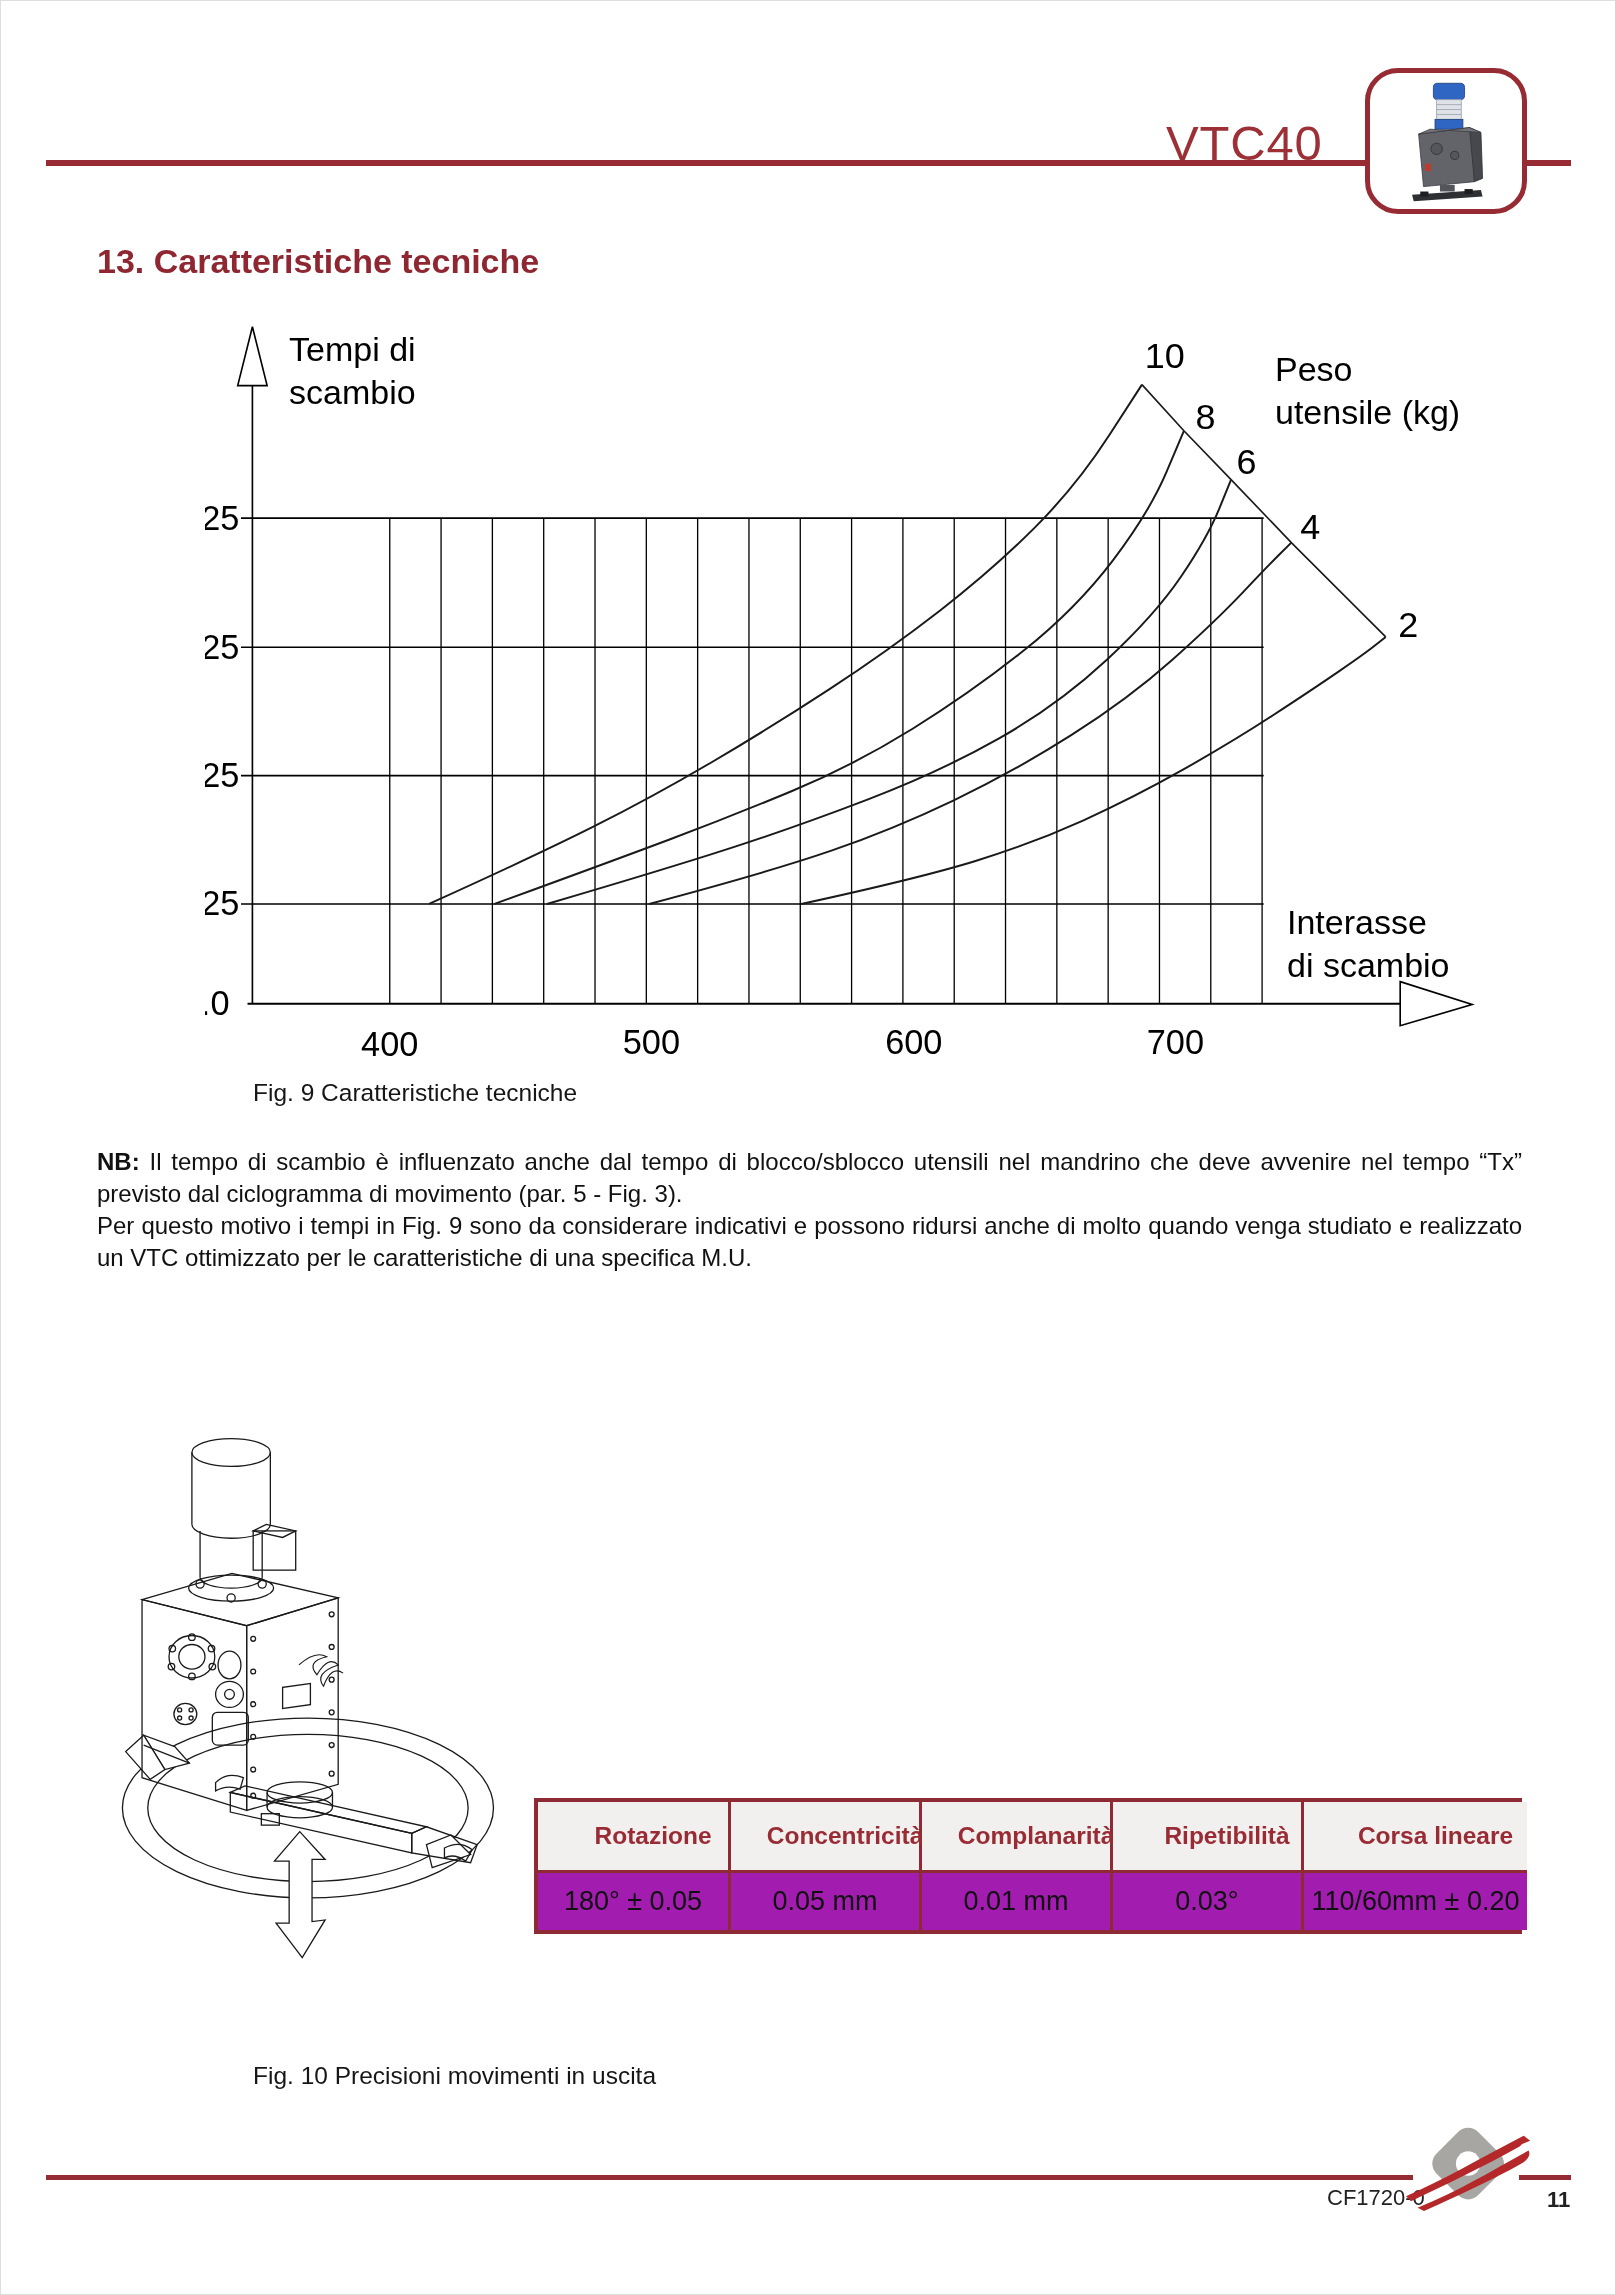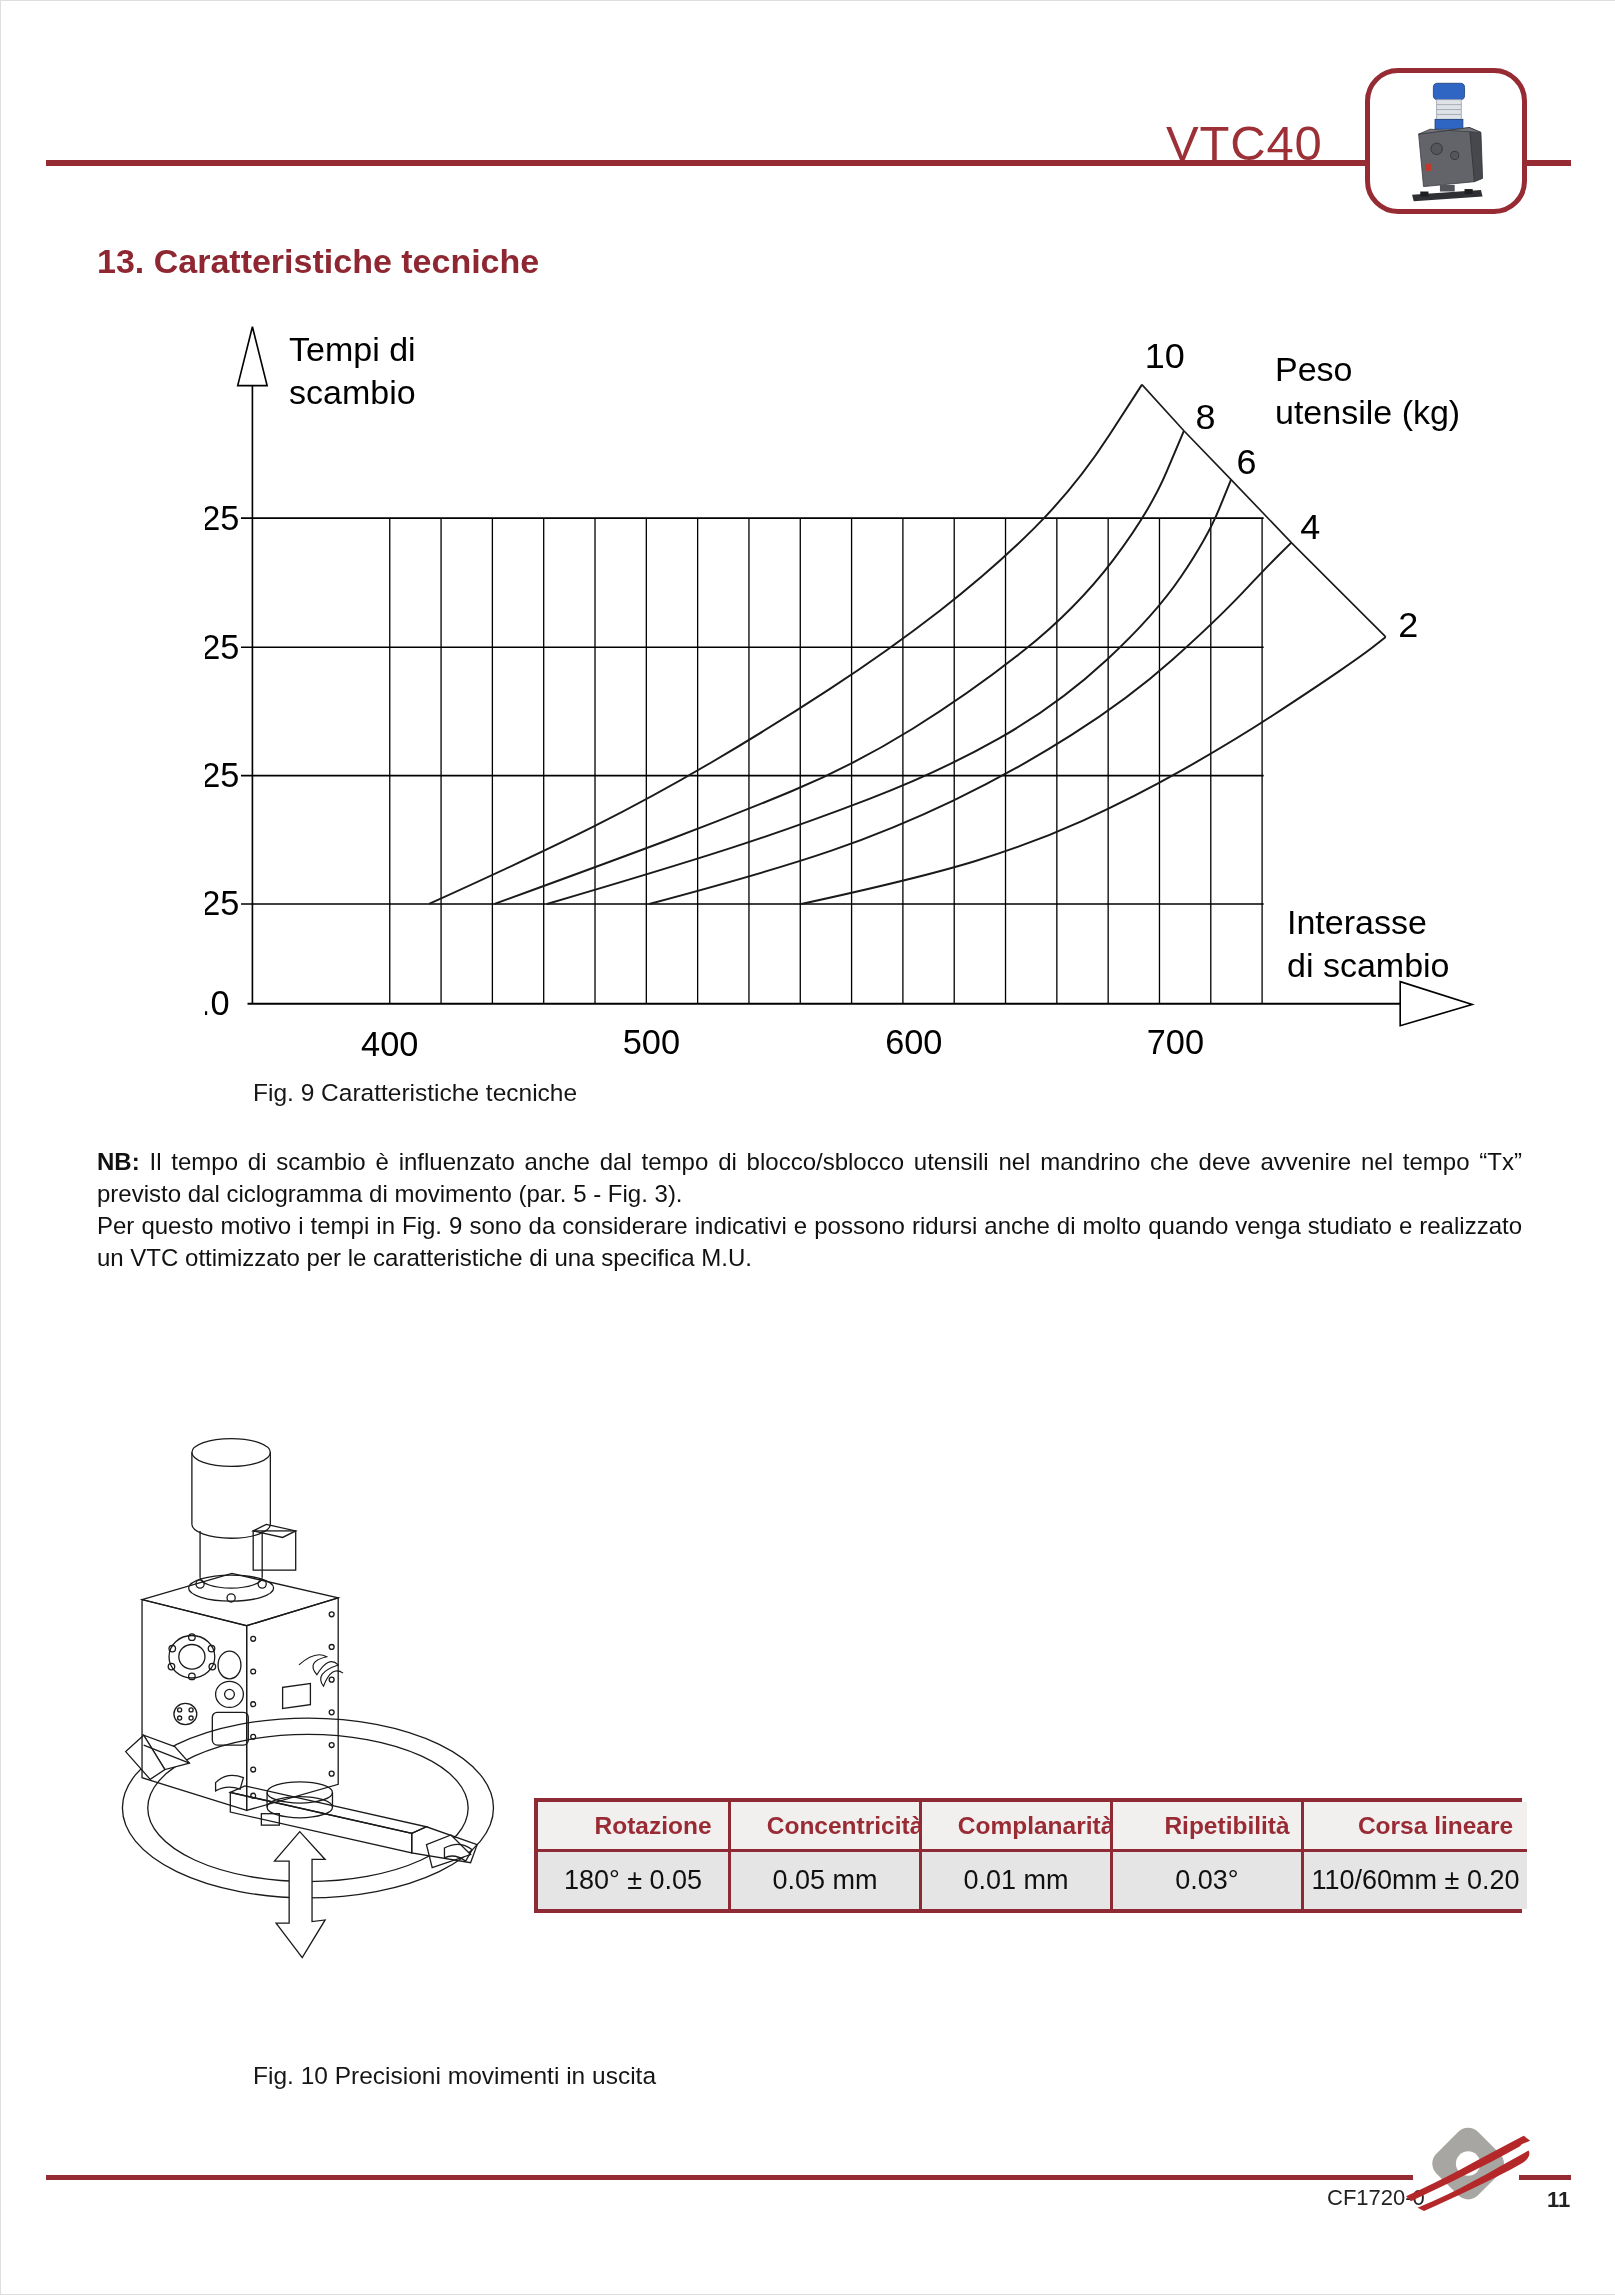--- a/index.html
+++ b/index.html
@@ -29,23 +29,23 @@
   
   .nb{left:96px;top:1145px;width:1425px;font-size:24px;line-height:1.33;text-align:justify;}
   .nb p{margin:0;}
   .nb b{font-weight:bold;}
   
   .ptable{left:533px;top:1797px;width:988px;display:grid;
           grid-template-columns:193px 191px 191px 191px 223px;
           border:4.1px solid #8e2a34;box-sizing:border-box;}
   .ptable .cell{border-right:3.3px solid #8e2a34;display:flex;align-items:center;justify-content:center;box-sizing:border-box;}
   .ptable .cell:nth-child(5n){border-right:none;}
-  .ptable .head{height:50px;background:#f1f0ee;border-bottom:3.3px solid #8e2a34;
+  .ptable .head{height:71px;background:#f1f0ee;border-bottom:3.3px solid #8e2a34;
                 color:#992b35;font-weight:bold;font-size:24.5px;padding-left:40px;}
-  .ptable .val{height:57px;background:#e5e5e5;font-size:27px;color:#101010;}
+  .ptable .val{height:57px;background:#a21caf;font-size:27px;color:#101010;}
   
   .fline{background:#962b33;height:4.9px;top:2174px;}
   .fl-left{left:45px;width:1367px;}
   .fl-right{left:1518px;width:52px;}
   .fcode{left:1326px;top:2184px;font-size:22px;color:#222;}
   .fpage{left:1546px;top:2186px;font-size:22px;color:#222;font-weight:bold;}
   svg text{font-family:"Liberation Sans", sans-serif;fill:#000;}
 </style>
 </head>
 <body>

